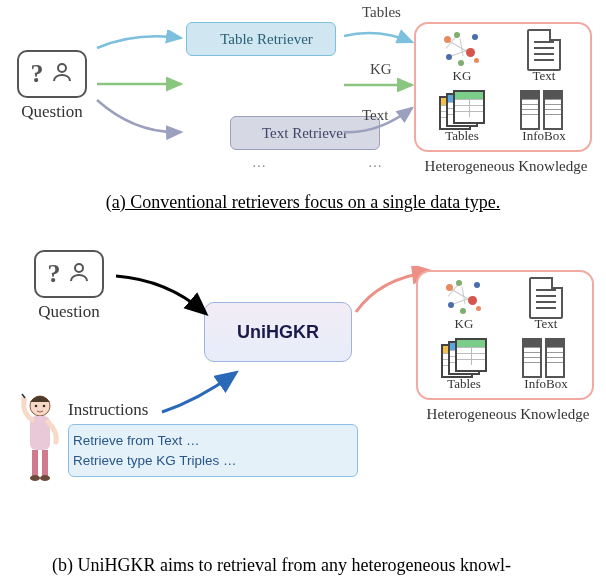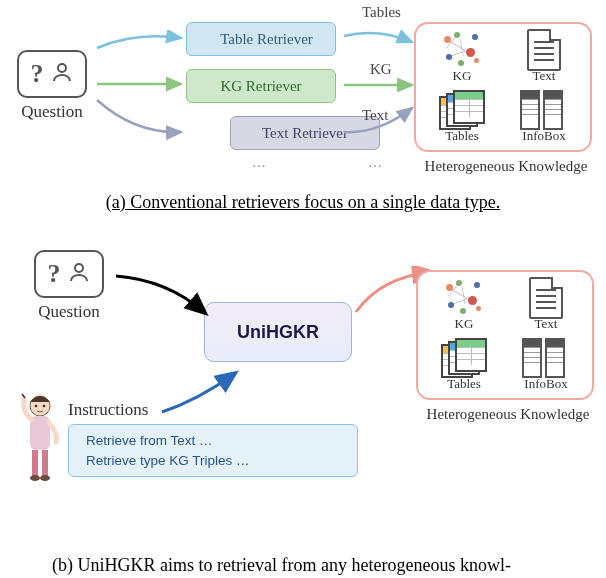--- a/index.html
+++ b/index.html
@@ -35,21 +35,21 @@
 
   
   .arrow { position:absolute; }
   .arrow svg { display:block; }
 
   
   .unihgkr { position:absolute; width: 148px; height: 60px; border-radius: 10px; border:1.5px solid #9db4e2; background: linear-gradient(180deg, #f2ecf6 0%, #e7edf9 100%); display:flex; align-items:center; justify-content:center; font-weight:bold; font-size:18px; color:#1a1a4a; font-family: Liberation Sans, sans-serif; }
 
   
   .instructor-figure { position:absolute; }
-  .instructions-box { position:absolute; width: 290px; border:1.5px solid #8cbfe6; border-radius:6px; background:#e4f1f9; padding: 6px 17px; }
+  .instructions-box { position:absolute; width: 290px; border:1.5px solid #8cbfe6; border-radius:6px; background:#e4f1f9; padding: 6px 4px; }
   .instructions-box .line { font-size: 13.5px; color:#28558a; font-family: Arial, sans-serif; line-height:1.45; }
   .instr-label { position:absolute; font-size:17px; color:#333; }
 
   .ellipsis { position:absolute; font-size:14px; color:#8a8a8a; letter-spacing:2px; }
 
   .edge-label { position:absolute; font-size:15px; color:#444; }
 
   
   .kg-graph { width:44px; height:40px; position:relative; }
   .kg-graph .dot { position:absolute; border-radius:50%; }
@@ -91,23 +91,20 @@
             <circle cx="12" cy="8" r="4" fill="none" stroke="#555" stroke-width="2"></circle>
             <path d="M4 21c0-4 4-6 8-6s8 2 8 6" fill="none" stroke="#555" stroke-width="2"></path>
           </svg>
       </span>
     </div>
     <div class="label">Question</div>
   </div>
 
   <div class="retriever table" style="left:186px; top:22px;">
     <span>Table Retriever</span>
-  </div>
-  <div class="retriever kg" style="left:186px; top:69px;">
-    <span>KG Retriever</span>
   </div>
   <div class="retriever text" style="left:186px; top:116px;margin-left:44px;">
     <span>Text Retriever</span>
   </div>
 
   <div class="edge-label" style="left:362px; top:4px;">Tables</div>
   <div class="edge-label" style="left:370px; top:61px;">KG</div>
   <div class="edge-label" style="left:362px; top:107px;">Text</div>
 
   <div class="arrow" style="left:95px; top:30px;">

